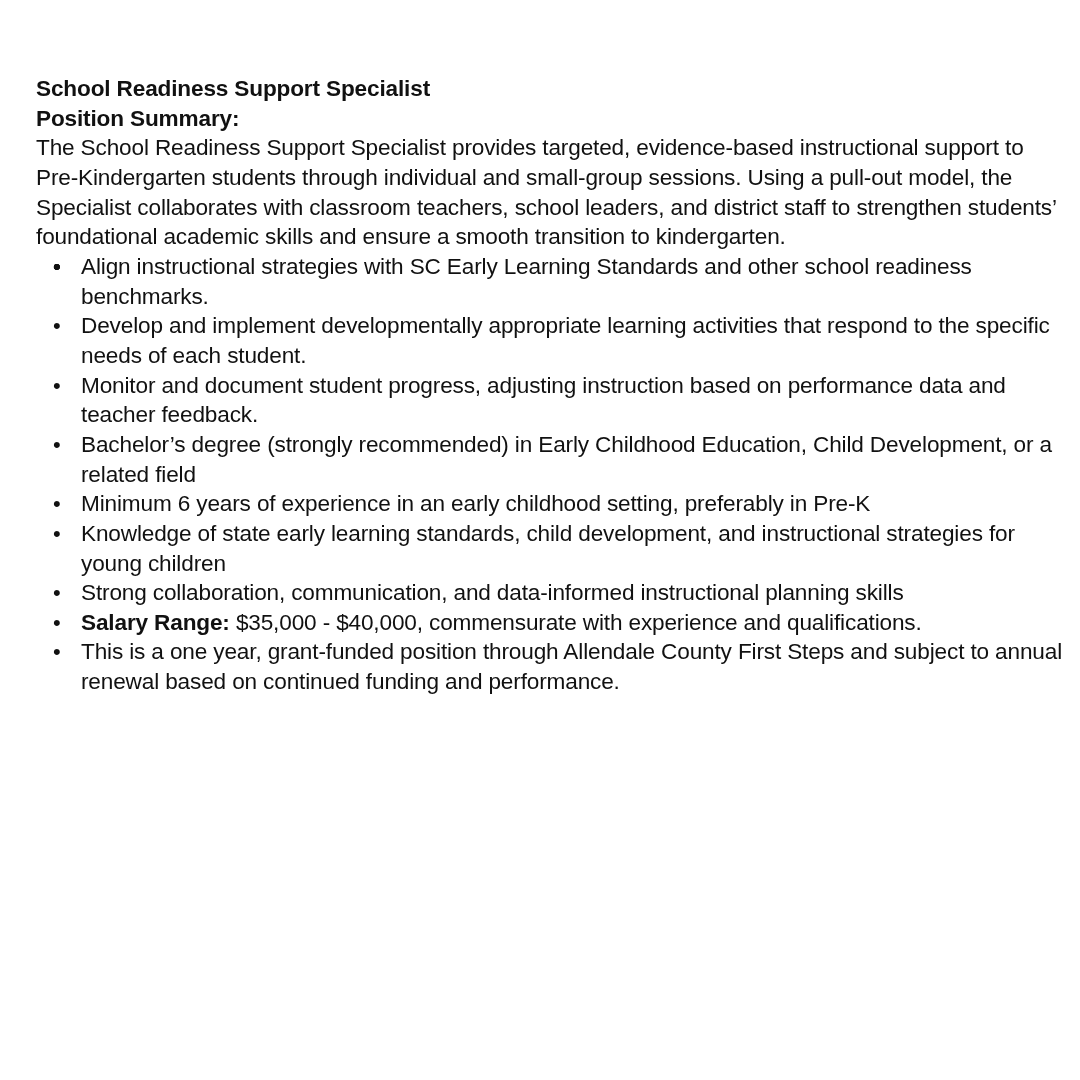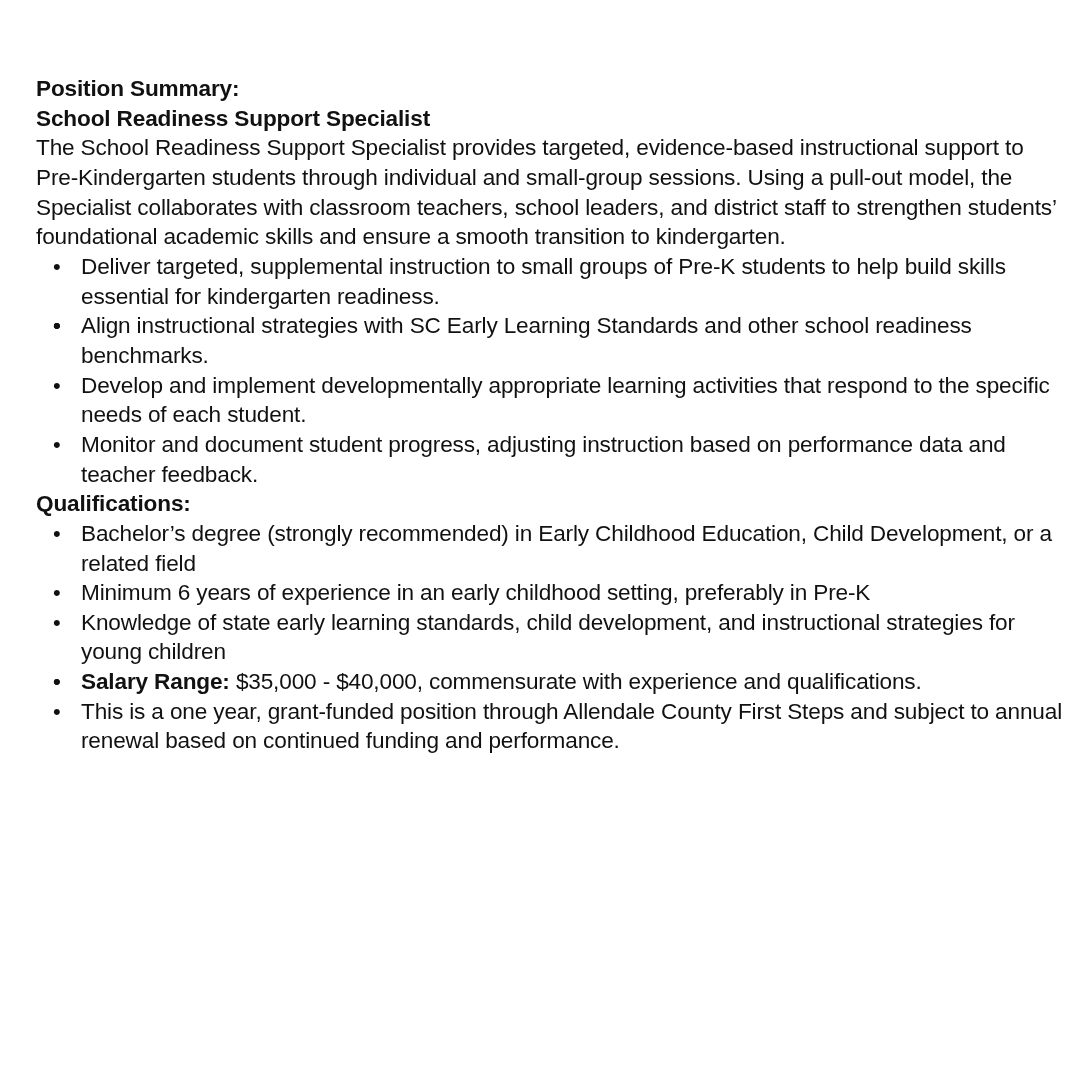--- a/index.html
+++ b/index.html
@@ -14,39 +14,38 @@
   p { margin:0; }
   ul { margin:0; padding:0; list-style:none; }
   li { position:relative; padding-left:45px; }
   li .bullet { position:absolute; left:17px; top:0; font-size:22px; }
   b { font-weight:bold;text-align:center; }
 </style>
 </head>
 <body>
 
 <div class="doc">
+  <p class="h">School Readiness Support Specialist</p>
+
   <p class="h">Position Summary:</p>
-
-  <p class="h">School Readiness Support Specialist</p>
   <p>The School Readiness Support Specialist provides targeted, evidence-based instructional support to Pre-Kindergarten students through individual and small-group sessions. Using a pull-out model, the Specialist collaborates with classroom teachers, school leaders, and district staff to strengthen students’ foundational academic skills and ensure a smooth transition to kindergarten.</p>
 
   <ul>
-    <li><span class="bullet">•</span><span>Deliver targeted, supplemental instruction to small groups of Pre-K students to help build skills essential for kindergarten readiness.</span></li>
+    <li><span class="bullet">•</span></li>
     <li><span class="bullet">•</span></li>
     <li><span class="bullet">•</span></li>
     <li><span class="bullet">•</span><span>Align instructional strategies with SC Early Learning Standards and other school readiness benchmarks.</span></li>
     <li><span class="bullet">•</span><span>Develop and implement developmentally appropriate learning activities that respond to the specific needs of each student.</span></li>
     <li><span class="bullet">•</span><span>Monitor and document student progress, adjusting instruction based on performance data and teacher feedback.</span></li>
   </ul>
 
-  <p class="h">Qualifications:</p>
   <ul>
     <li><span class="bullet">•</span><span>Bachelor’s degree (strongly recommended) in Early Childhood Education, Child Development, or a related field</span></li>
     <li><span class="bullet">•</span><span>Minimum 6 years of experience in an early childhood setting, preferably in Pre-K</span></li>
     <li><span class="bullet">•</span><span>Knowledge of state early learning standards, child development, and instructional strategies for young children</span></li>
-    <li><span class="bullet">•</span></li>
+    <li><span class="bullet">•</span><span>Strong collaboration, communication, and data-informed instructional planning skills</span></li>
   </ul>
 
   <ul>
     <li><span class="bullet">•</span><b>Salary Range:</b><span> $35,000 - $40,000, commensurate with experience and qualifications.</span></li>
     <li><span class="bullet">•</span><span>This is a one year, grant-funded position through Allendale County First Steps and subject to annual renewal based on continued funding and performance.</span></li>
   </ul>
 </div>
 
 </body></html>

